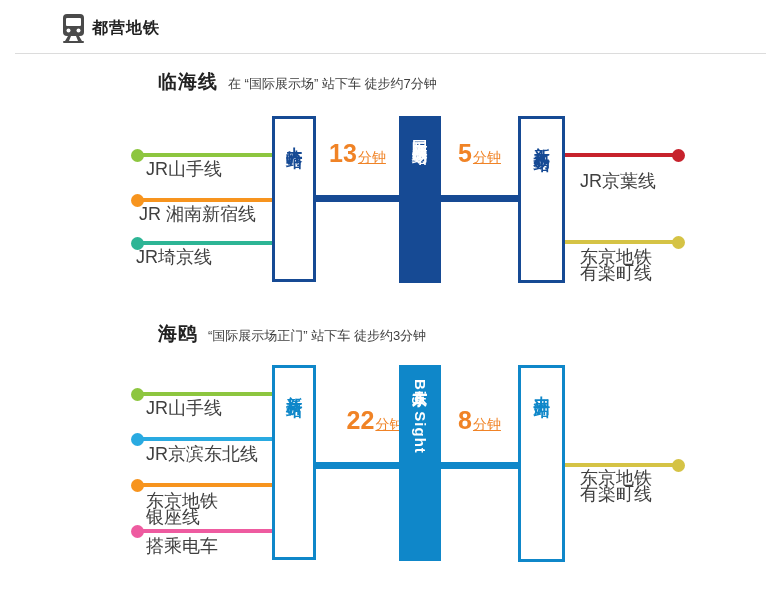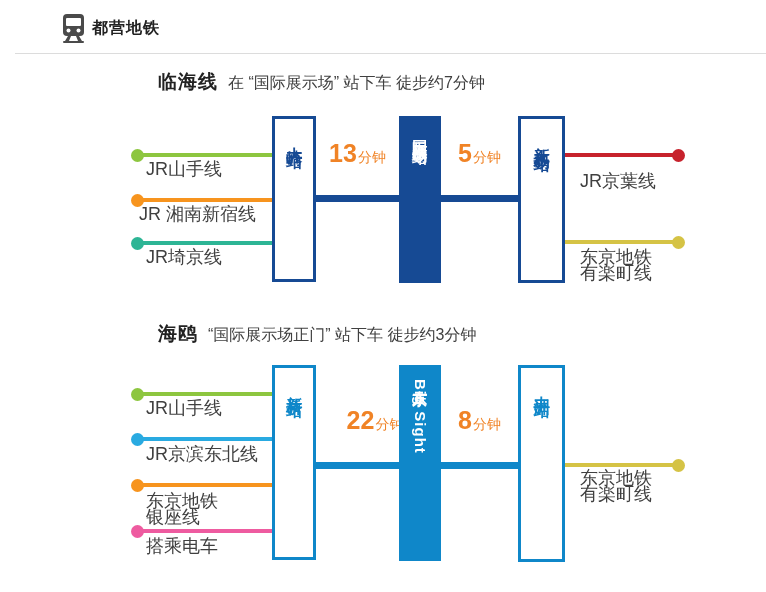--- a/index.html
+++ b/index.html
@@ -8,35 +8,35 @@
   .page { position:relative; width:766px; height:592px; background:#fff; overflow:hidden; }
 
   
   .hdr-icon { position:absolute; left:60px; top:13px; width:27px; height:30px; }
   .hdr-title { position:absolute; left:92px; top:18px; font-size:16px; font-weight:bold; color:#222; letter-spacing:1px; }
   .divider { position:absolute; left:15px; top:53px; width:751px; height:1px; background:#dcdcdc; }
 
   
   .sec-title { position:absolute; display:flex; align-items:baseline; white-space:nowrap; }
   .sec-title .big { font-size:19px; font-weight:bold; color:#222; letter-spacing:1px;padding-left:38px; }
-  .sec-title .small { font-size:16px; color:#404040; margin-left:10px; }
+  .sec-title .small { font-size:13px; color:#404040; margin-left:10px; }
 
   
   .tline { position:absolute; height:4px; border-radius:2px; }
   .dot { position:absolute; width:13px; height:13px; border-radius:50%; }
   .llabel { position:absolute; font-size:18px; color:#404040; white-space:nowrap; line-height:16px; }
   .station { position:absolute; background:#fff; display:flex; justify-content:center; align-items:flex-start; padding-top:15px; z-index:2; }
   .station.outline { border:3px solid; }
   .station.filled { padding-top:12px; }
   .station .vtext { writing-mode:vertical-rl; text-orientation:mixed; font-weight:bold; font-size:16px; letter-spacing:3px; line-height:1.15; }
   .station.filled .vtext { color:#fff; font-size:15px; letter-spacing:2px; }
   .connector { position:absolute; height:7px; z-index:1; }
   .time { position:absolute; display:flex; align-items:baseline; justify-content:center; white-space:nowrap; }
   .time .num { font-size:25px; font-weight:600; }
-  .time .unit { font-size:14px; font-weight:500; margin-left:1px; }
+  .time .unit { font-size:14px; font-weight:500; margin-left:1px;text-decoration:underline; }
 </style>
 </head>
 <body>
 
 <div class="page">
 
   <svg class="hdr-icon" viewBox="0 0 27 30">
     <g fill="#4a4a4a">
       <rect x="3" y="1" width="21" height="22" rx="4"></rect>
       <rect x="6" y="5" width="15" height="8" rx="1" fill="#fff"></rect>
@@ -58,21 +58,21 @@
   <div class="tline" style="left: 137px; top: 153px; width: 137px; background-color: rgb(141, 198, 63);"></div>
   <div class="dot" style="left: 131px; top: 149px; background-color: rgb(141, 198, 63);"></div>
   <div class="llabel" style="left:146px; top:161px;">JR山手线</div>
 
   <div class="tline" style="left: 137px; top: 198px; width: 137px; background-color: rgb(247, 148, 30);"></div>
   <div class="dot" style="left: 131px; top: 194px; background-color: rgb(247, 148, 30);"></div>
   <div class="llabel" style="left:139px; top:206px;">JR 湘南新宿线</div>
 
   <div class="tline" style="left: 137px; top: 241px; width: 137px; background-color: rgb(45, 181, 149);"></div>
   <div class="dot" style="left: 131px; top: 237px; background-color: rgb(45, 181, 149);"></div>
-  <div class="llabel" style="left:146px; top:249px;text-align:right;">JR埼京线</div>
+  <div class="llabel" style="left:136px; top:249px;text-align:right;">JR埼京线</div>
 
   <div class="station outline" style="left: 272px; top: 116px; width: 44px; height: 166px; border-color: rgb(22, 74, 148);">
     <span class="vtext" style="color: rgb(22, 74, 148);">大崎站</span>
   </div>
 
   <div class="connector" style="left: 314px; top: 195px; width: 87px; background-color: rgb(22, 74, 148);"></div>
   <div class="time" style="left: 316px; top: 139px; width: 83px; color: rgb(240, 131, 38);">
     <span class="num">13</span>
       <span class="unit">分钟</span>
   </div>

